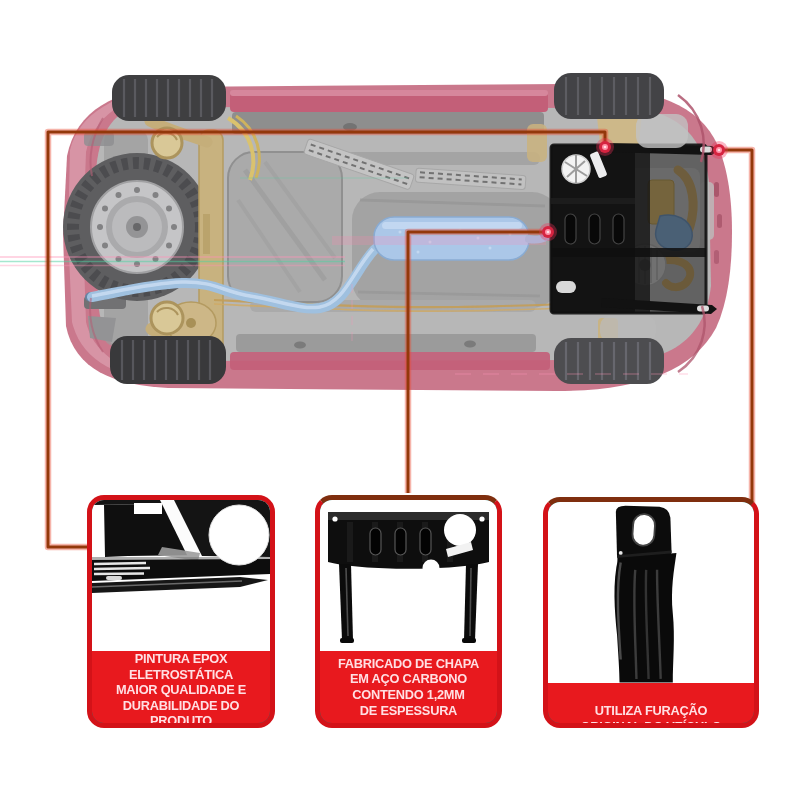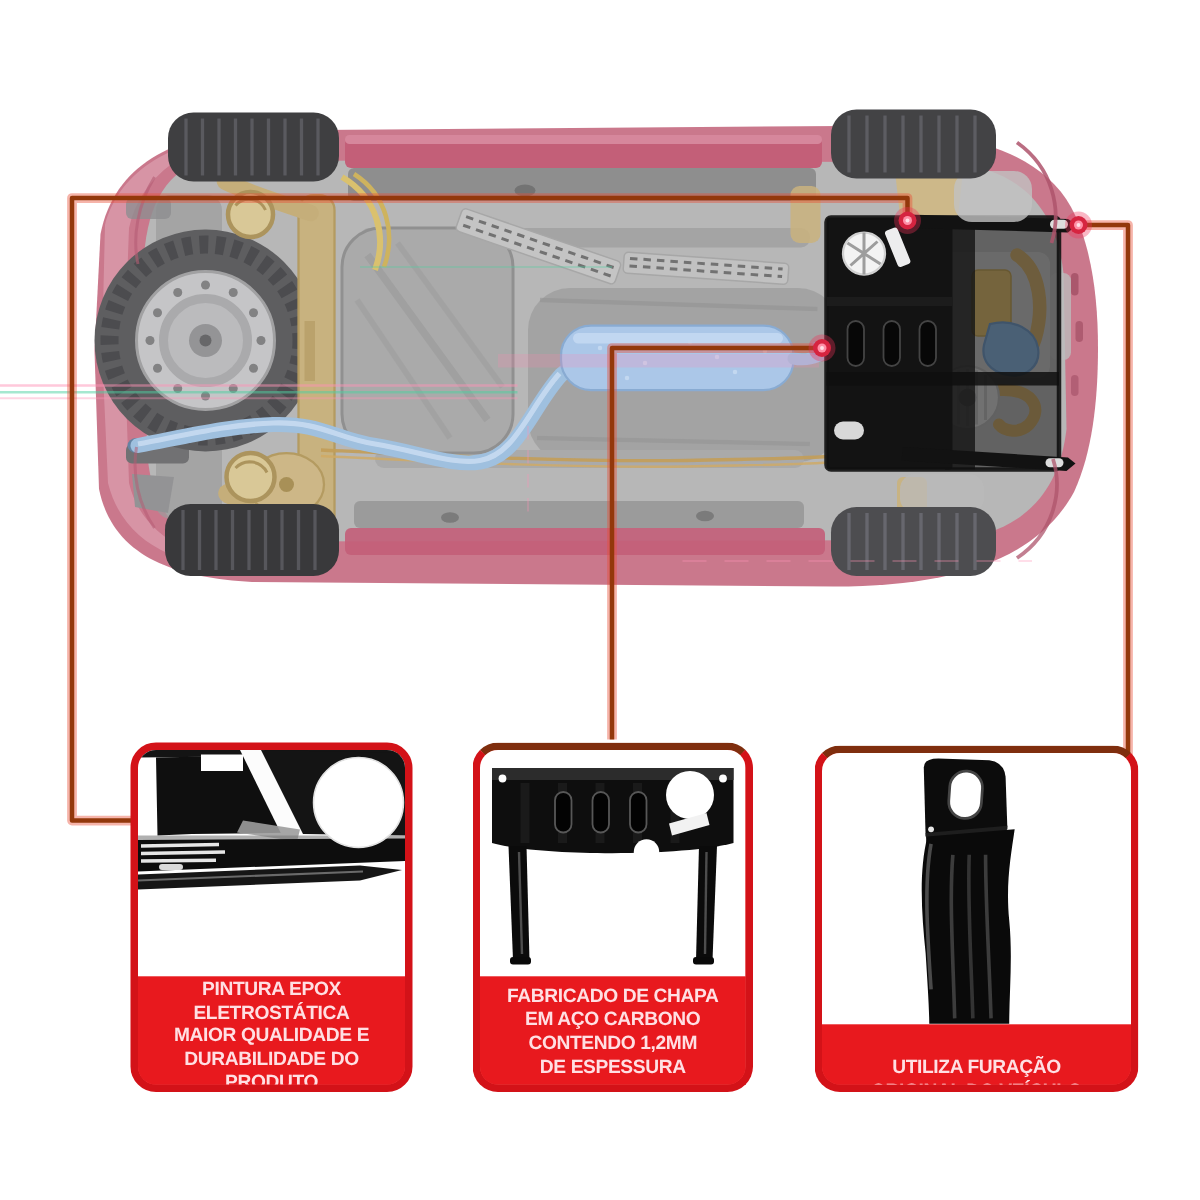--- a/index.html
+++ b/index.html
@@ -6,21 +6,21 @@
   body {
     width:800px; height:800px; position:relative; overflow:hidden;
     background:#ffffff;
     font-family:"Liberation Sans", sans-serif;
   }
   #diagram-svg { position:absolute; left:0; top:0; }
 
   .panel {
     position:absolute; box-sizing:border-box;
     border:5px solid #d31218; border-radius:17px;
-    background:#ef4444; overflow:hidden;
+    background:#0f766e; overflow:hidden;
     display:flex; flex-direction:column;
   }
   #panel-1 { left:87px;  top:495px; width:188px; height:233px; }
   #panel-2 { left:315px; top:495px; width:187px; height:233px; border-top-color:#7f2e0e; }
   #panel-3 { left:543px; top:497px; width:216px; height:231px; border-top-color:#7f2e0e; }
 
   .photo { flex:1 1 auto; background:#fff; }
   .photo svg { display:block; width:100%; height:100%; }
 
   .caption {

